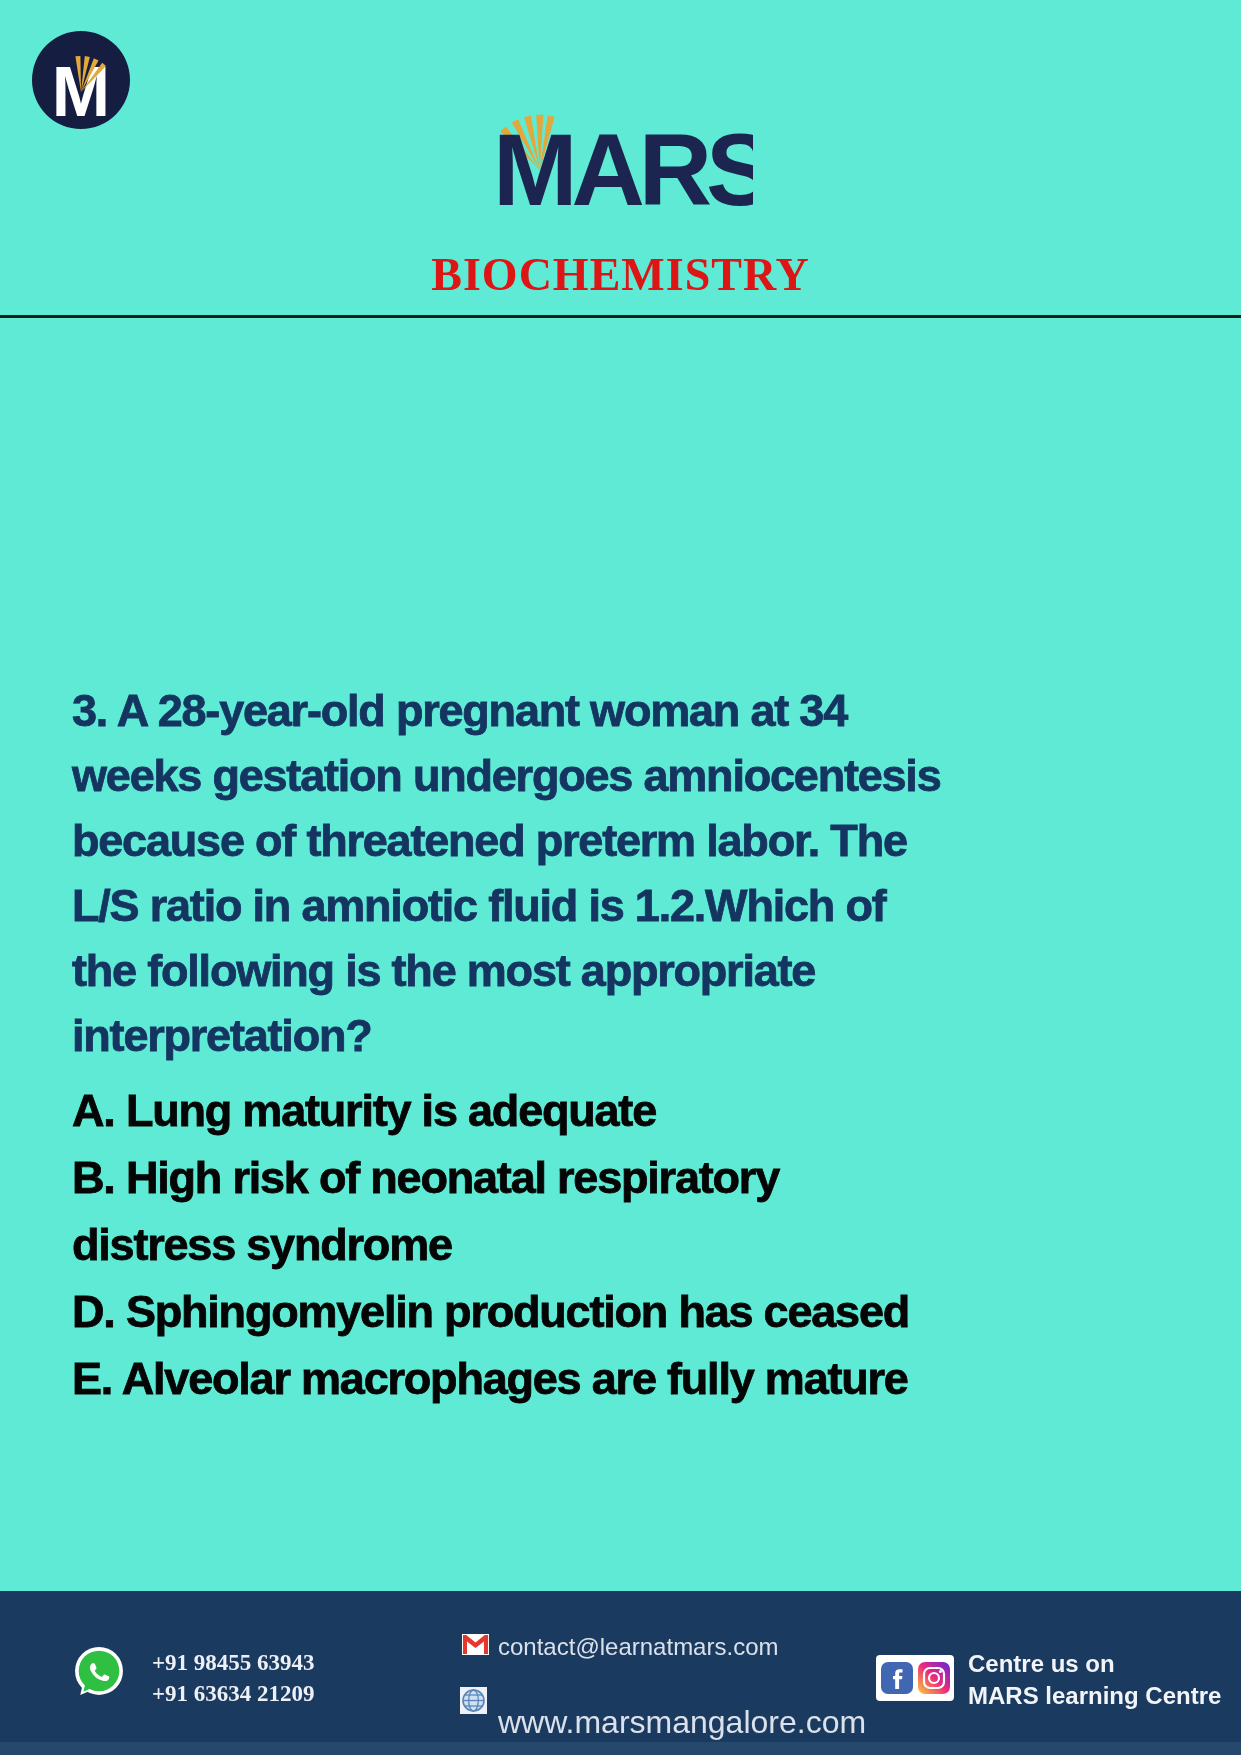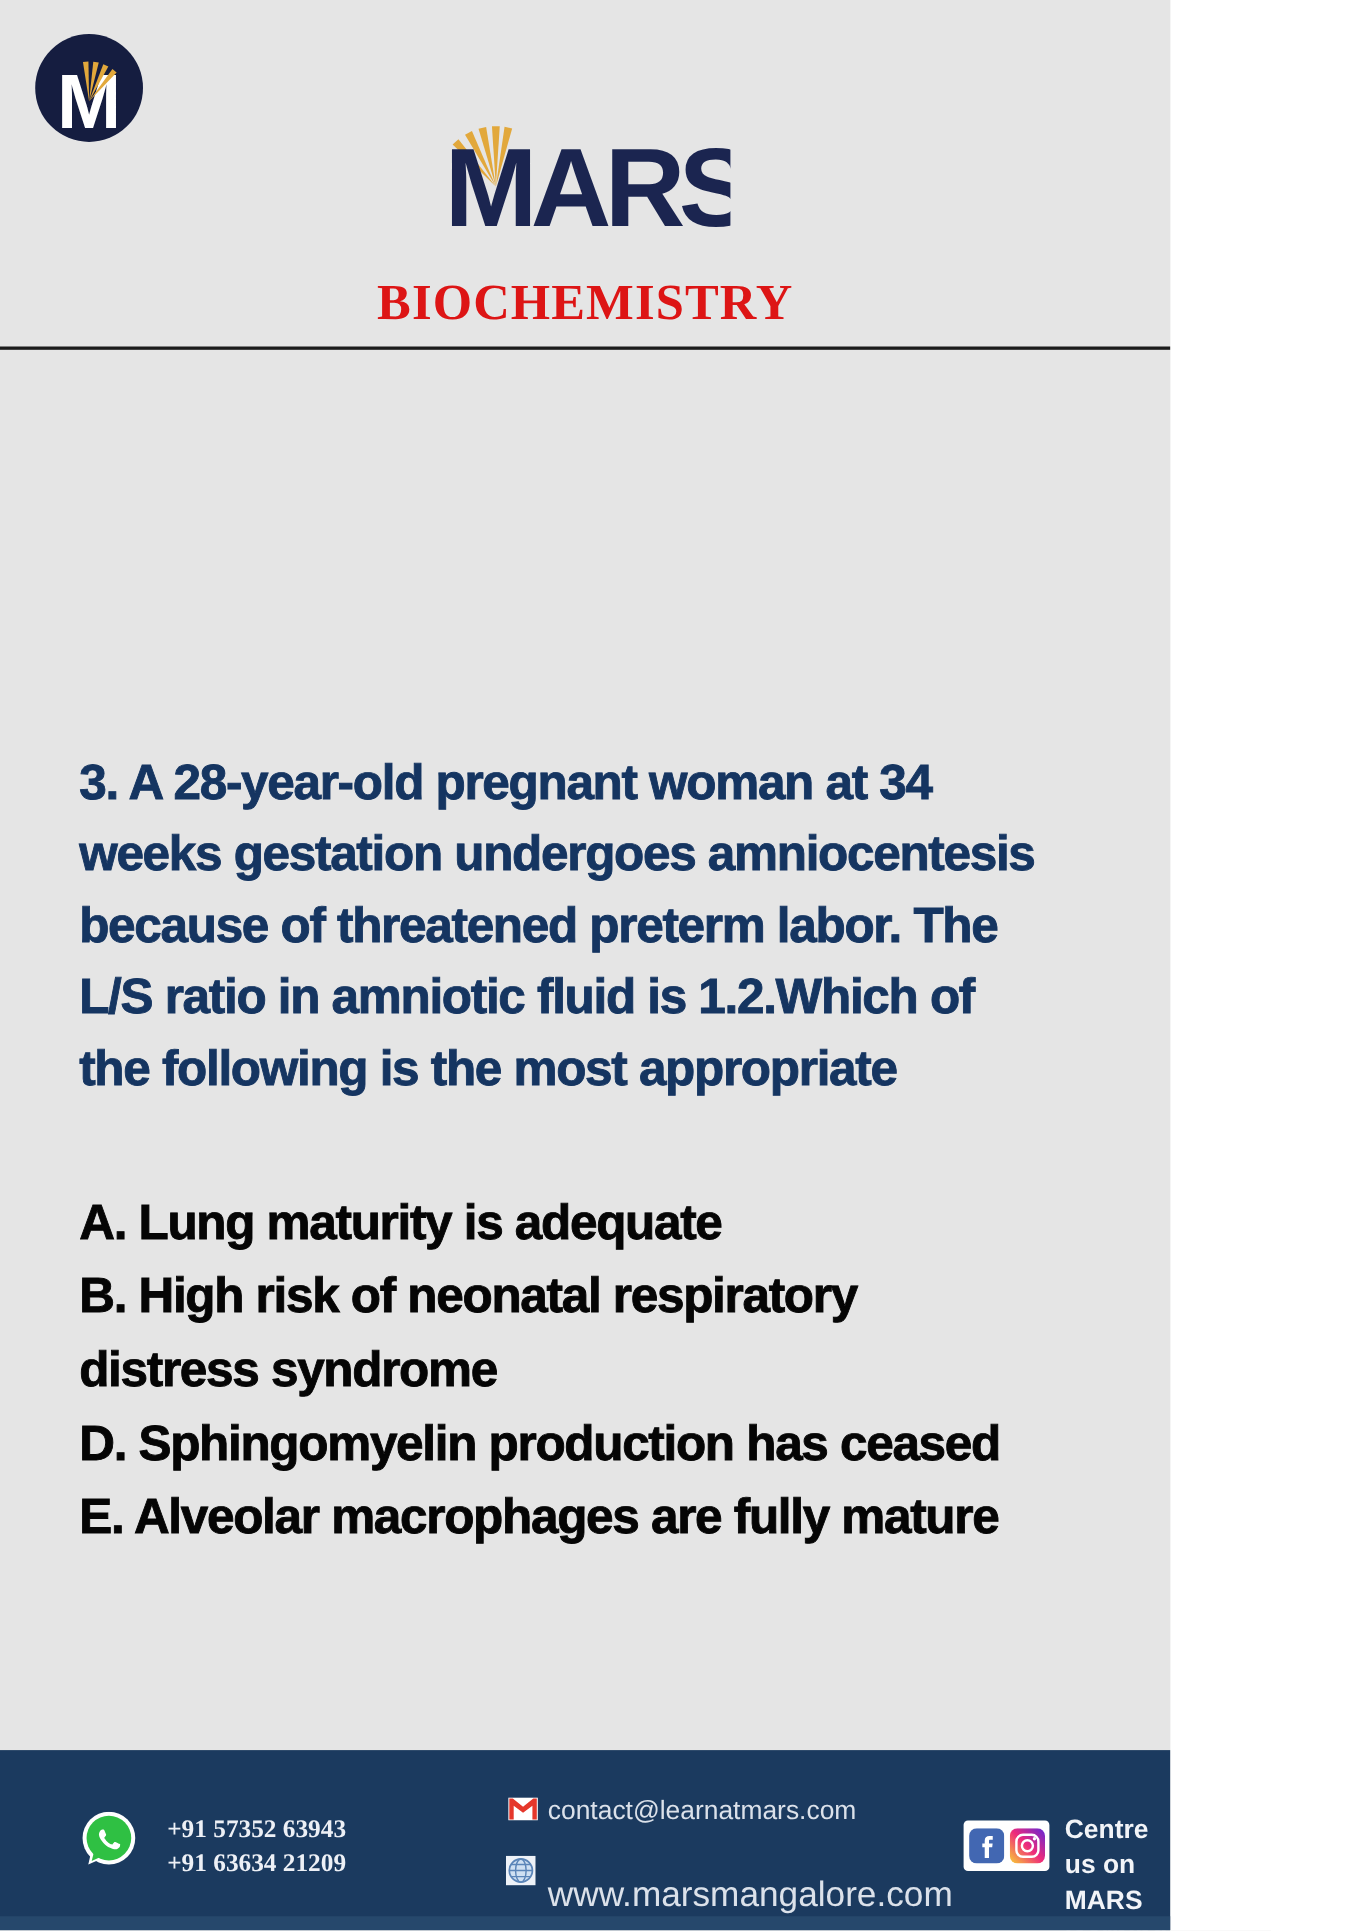--- a/index.html
+++ b/index.html
@@ -1,19 +1,19 @@
 <!DOCTYPE html>
 <html><head>
 <meta charset="utf-8">
 <style>
   html,body{margin:0;padding:0;background:#ffffff;}
   .page{
     position:relative;
-    width:1064px;height:1755px;
-    background:#e5e5e5;
+    width:1241px;height:1755px;
+    background:#5eead4;
     overflow:hidden;
     font-family:"Liberation Sans", sans-serif;
   }
   
   .corner-logo{position:absolute;left:31px;top:30px;width:100px;height:100px;}
   
   .wordmark{position:absolute;top:106px;left:50%;transform:translateX(-50%);width:264px;height:108px;}
   
   .subject{
     position:absolute;top:248px;left:0;width:100%;
@@ -91,20 +91,21 @@
   <div class="subject">BIOCHEMISTRY</div>
 
   <div class="rule"></div>
 
   <div class="question">
     <div>3. A 28-year-old pregnant woman at 34</div>
     <div>weeks gestation undergoes amniocentesis</div>
     <div>because of threatened preterm labor. The</div>
     <div>L/S ratio in amniotic fluid is 1.2.Which of</div>
     <div>the following is the most appropriate</div>
+    <div>interpretation?</div>
   </div>
 
   <div class="options">
     <div>A. Lung maturity is adequate</div>
     <div>B. High risk of neonatal respiratory</div>
     <div>distress syndrome</div>
     <div>D. Sphingomyelin production has ceased</div>
     <div>E. Alveolar macrophages are fully mature</div>
   </div>
 
@@ -112,21 +113,21 @@
 
     <svg class="wa-icon" viewBox="0 0 48 48">
       <circle cx="24" cy="23" r="23" fill="#ffffff"></circle>
       <polygon points="6,46 9,33 20,40" fill="#ffffff"></polygon>
       <circle cx="24" cy="23" r="19.5" fill="#2fc043"></circle>
       <polygon points="9,43 11.5,33 19,38.5" fill="#2fc043"></polygon>
       <path fill="#ffffff" d="M32.6 27.9c-.4-.2-2.6-1.3-3-1.4-.4-.2-.7-.2-1 .2-.3.4-1.2 1.4-1.4 1.7-.3.3-.5.3-1 .1-.4-.2-1.9-.7-3.6-2.3-1.3-1.2-2.2-2.6-2.5-3-.3-.5 0-.7.2-1l.8-.9c.2-.3.3-.5.4-.8.1-.3.1-.6 0-.8-.1-.2-1-2.5-1.4-3.4-.4-.9-.8-.8-1-.8h-.9c-.3 0-.8.1-1.3.6-.4.4-1.6 1.6-1.6 3.8s1.7 4.4 1.9 4.7c.2.3 3.2 5 7.8 6.9 1.1.5 1.9.7 2.6 1 1.1.3 2.1.3 2.9.2.9-.1 2.6-1.1 3-2.1.4-1 .4-1.9.3-2.1-.1-.2-.4-.4-.8-.6z"></path>
     </svg>
 
     <div class="phones">
-      <div>+91 57352 63943</div>
+      <div>+91 98455 63943</div>
       <div>+91 63634 21209</div>
     </div>
 
     <svg class="gmail-icon" viewBox="0 0 27 21">
       <rect x="0" y="0" width="27" height="21" fill="#ffffff"></rect>
       <path fill="#e5372b" d="M1 1 v19 h4 V7.5 L13.5 14 22 7.5 V20 h4 V1 h-3.2 L13.5 8.6 4.2 1 z"></path>
     </svg>
     <div class="email-text">contact@learnatmars.com</div>
 
     <svg class="globe-icon" viewBox="0 0 27 27">

